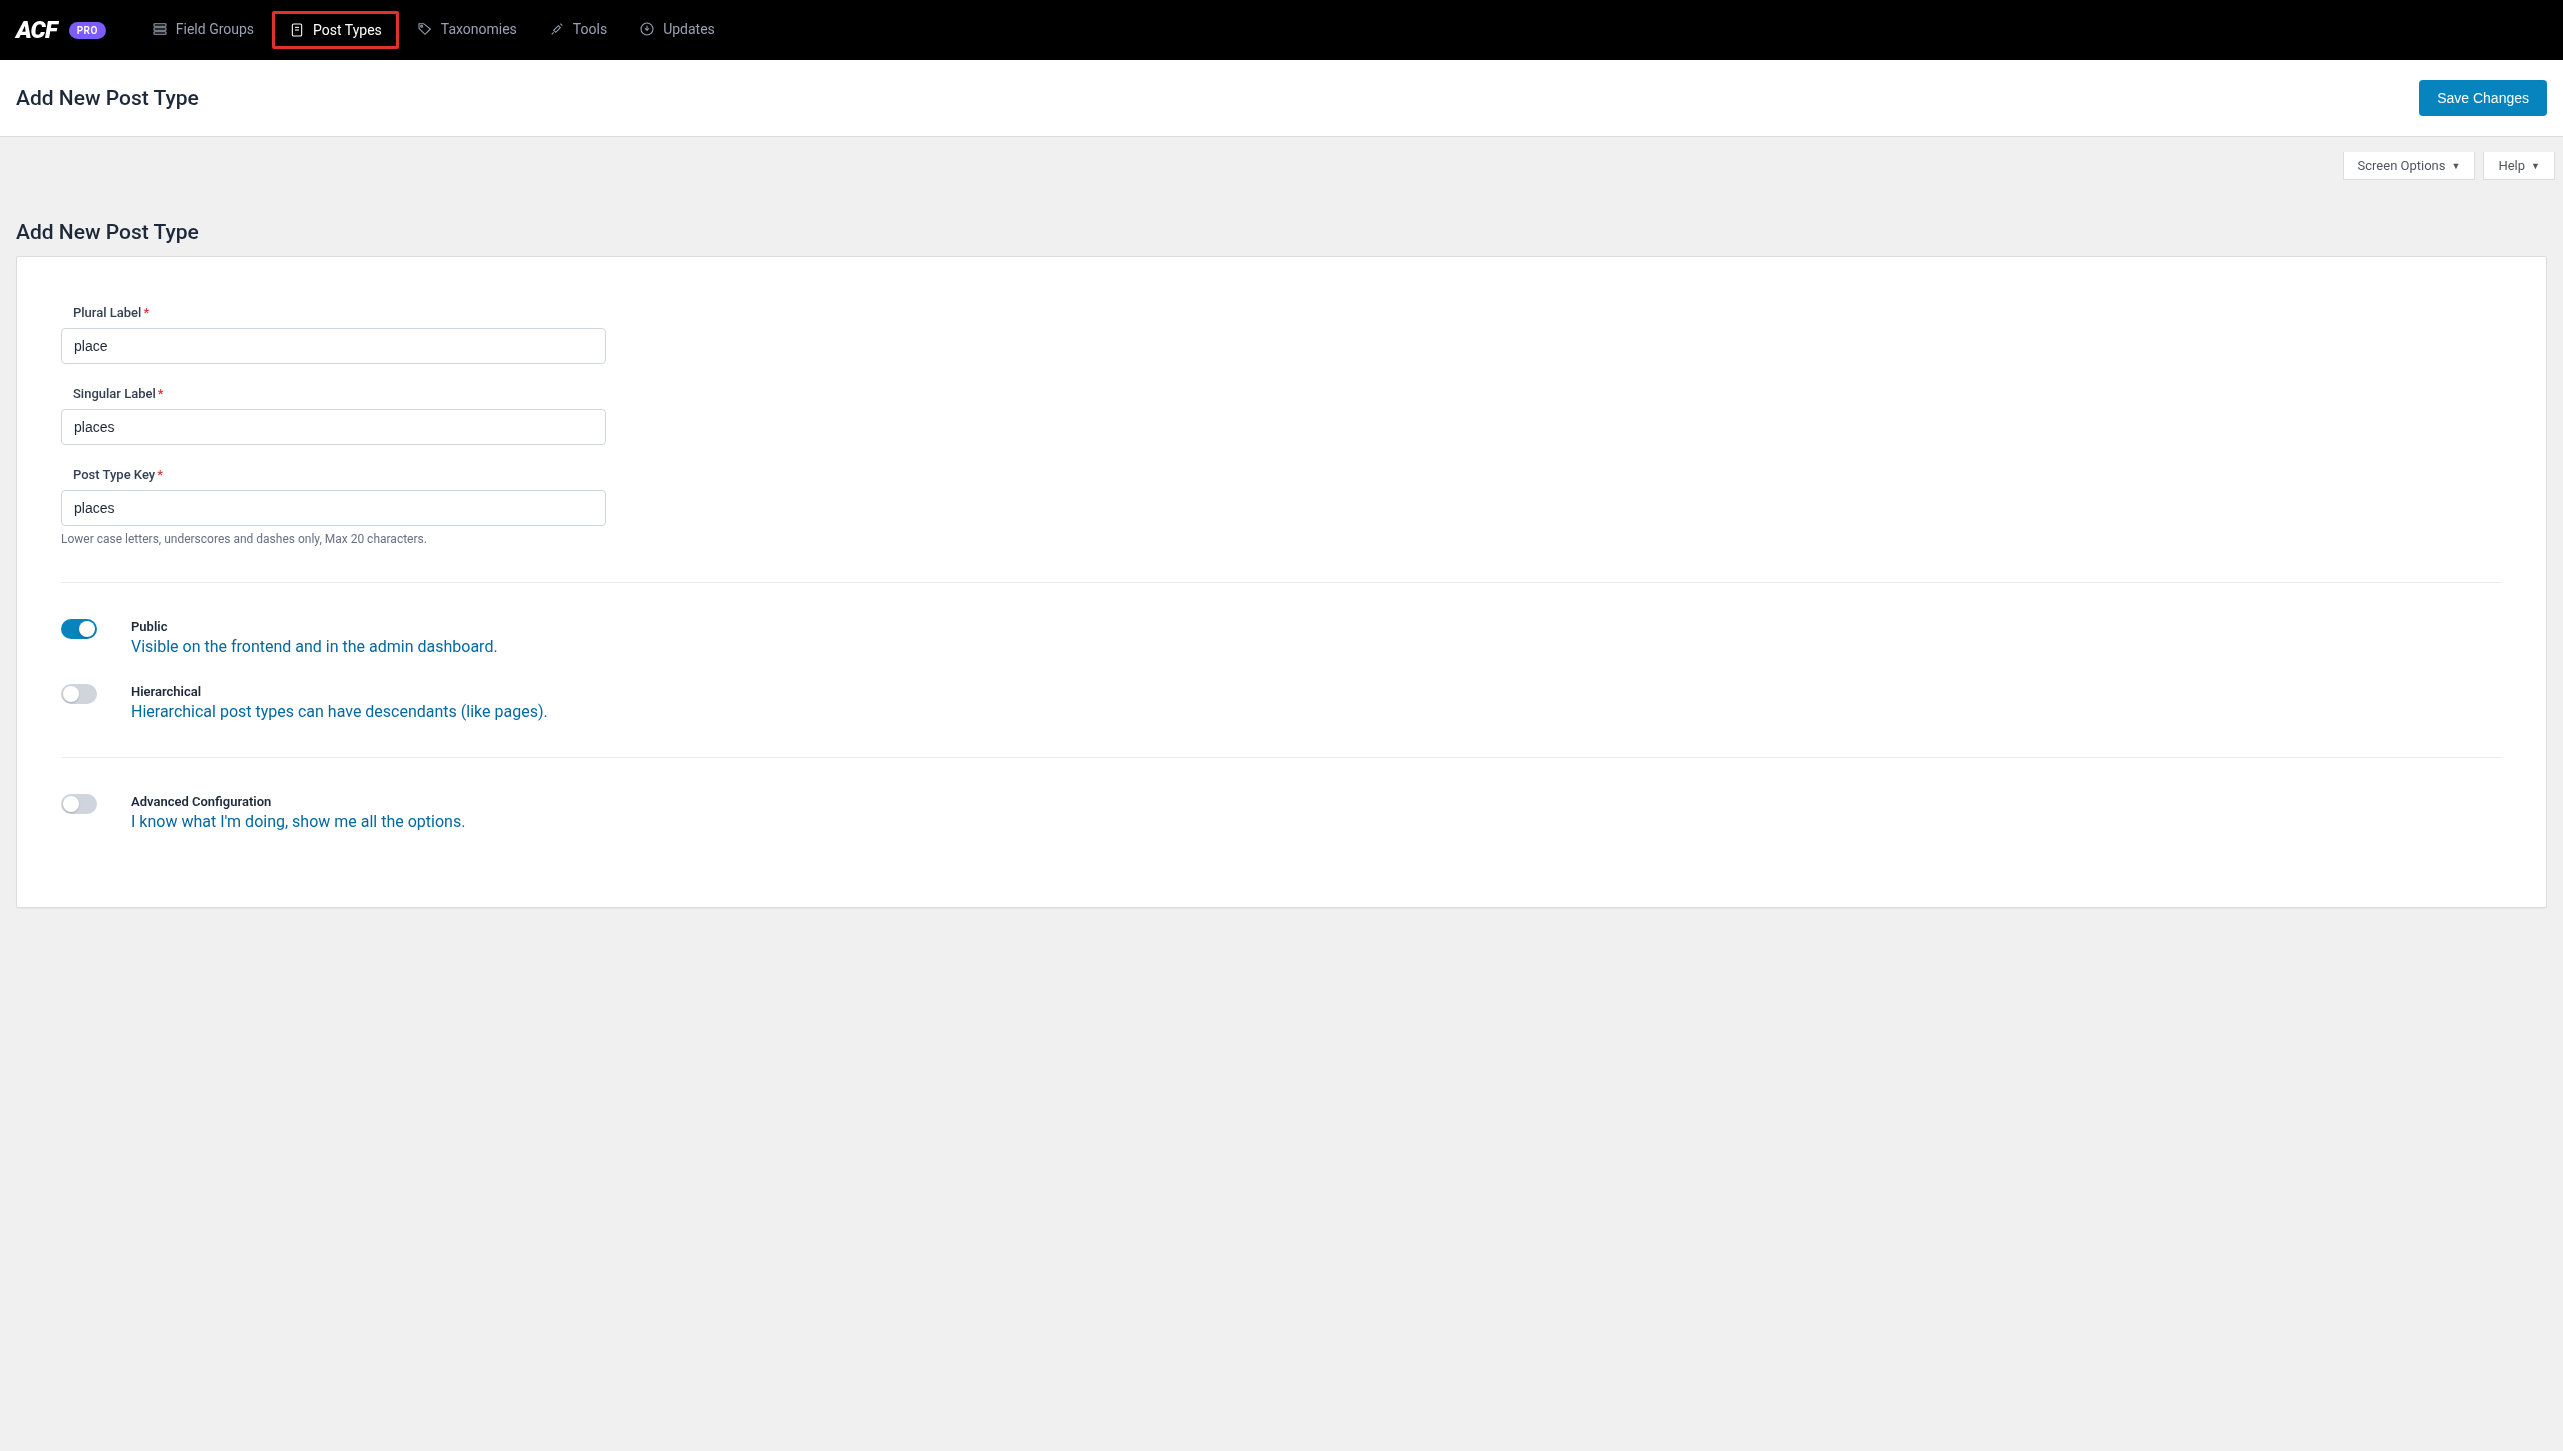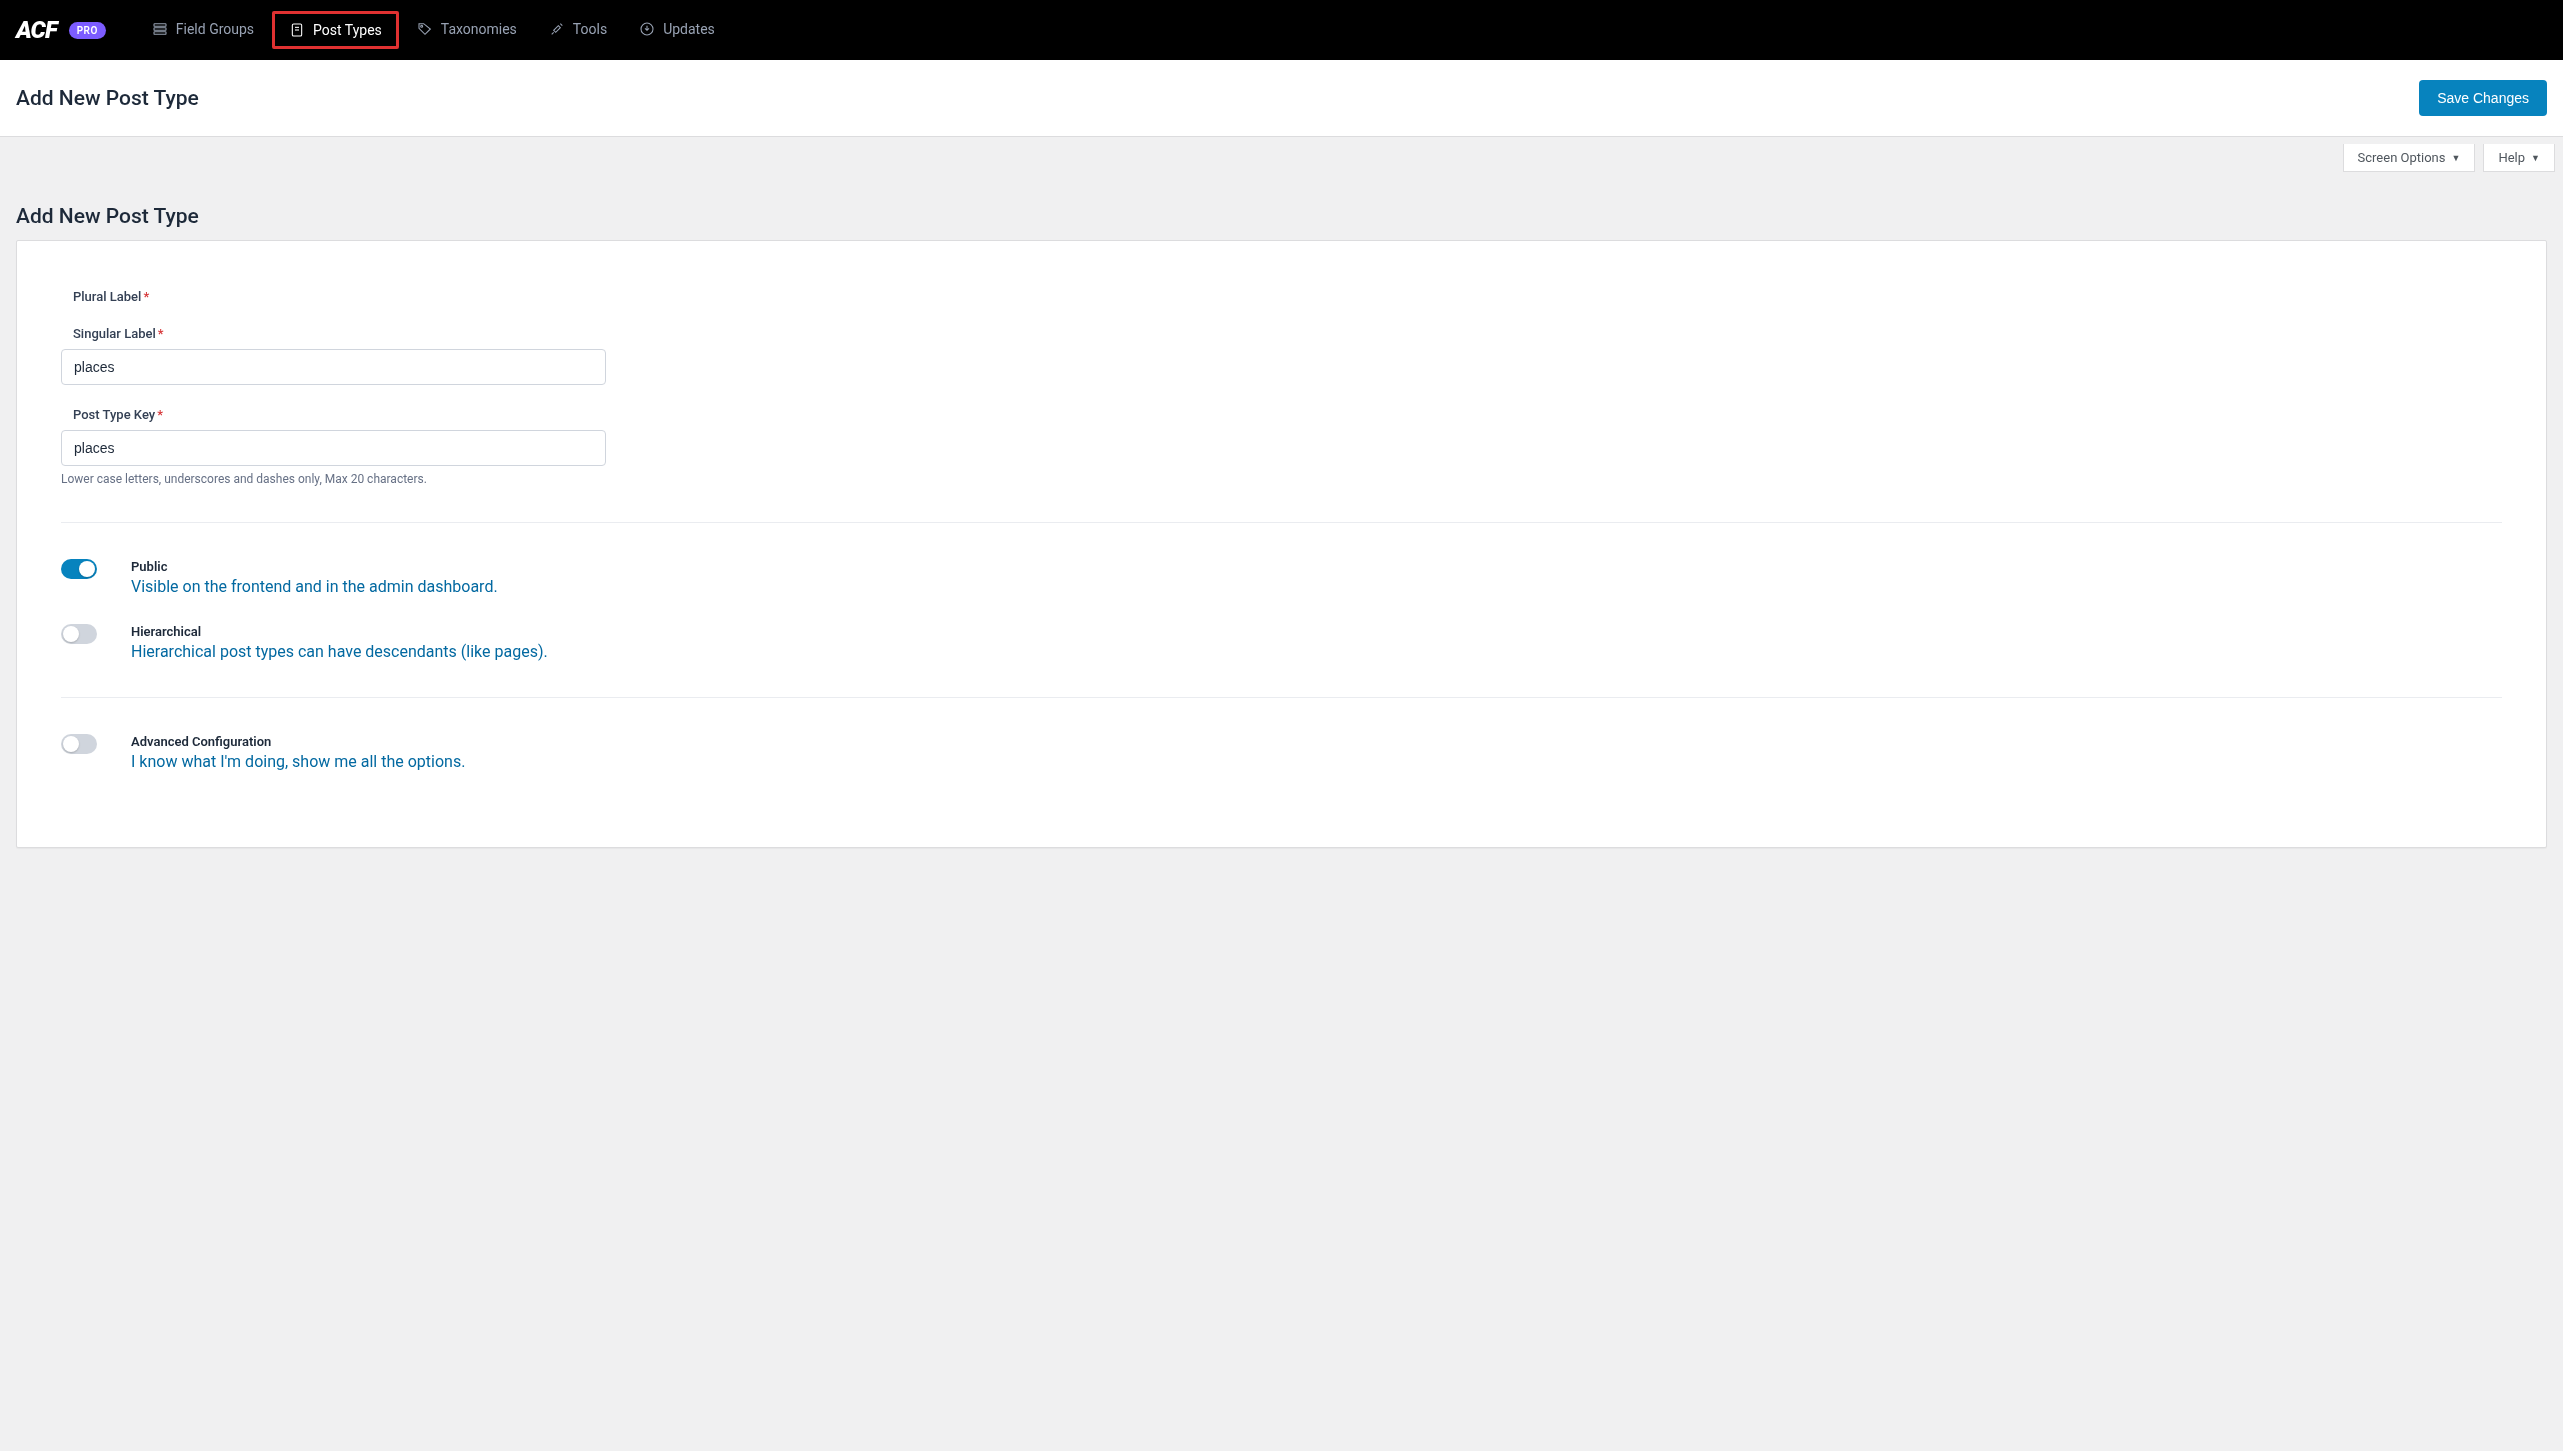--- a/index.html
+++ b/index.html
@@ -11,21 +11,21 @@
 .nav-items { display: flex; gap: 4px; }
 .nav-item { display: flex; gap: 8px; padding: 10px 14px; color: #98a2b3; cursor: pointer; border-radius: 4px; font-size: 14px; }
 .nav-item.active { color: #fff; }
 .nav-item.highlighted { border: 3px solid #e03131; border-radius: 2px; padding: 8px 14px; }
 .nav-icon { width: 16px; height: 16px; display: inline-flex; }
 
 .page-header { background: #fff; border-bottom: 1px solid #dcdcde; padding: 20px 16px; display: flex; justify-content: space-between; align-items: center; }
 .page-title { font-size: 21px; font-weight: 500; color: #1d2939; }
 .save-btn { background: #0783be; color: #fff; border: none; padding: 10px 18px; border-radius: 4px; font-size: 14px; cursor: pointer; }
 
-.sub-toolbar { display: flex; justify-content: flex-end; padding: 8px 8px; margin-top: -1px; }
+.sub-toolbar { display: flex; justify-content: flex-end; padding: 16px 8px; margin-top: -1px; }
 .sub-tool { background: #fff; border: 1px solid #dcdcde; border-top: none; padding: 6px 14px; font-size: 13px; color: #50575e; cursor: pointer; display: flex; align-items: center; gap: 6px; margin-left: 8px; }
 .caret-down { font-size: 9px; }
 
 .content-title { font-size: 21px; font-weight: 500; color: #1d2939; padding: 24px 16px 12px; }
 
 .form-card { background: #fff; border: 1px solid #dcdcde; border-radius: 2px; margin: 0 16px 16px; padding: 48px 44px; box-shadow: 0 1px 1px rgba(0,0,0,0.04); }
 
 .field-row { margin-bottom: 22px; max-width: 545px; }
 .field-label { display: block; font-size: 13px; font-weight: 500; color: #344054; margin-bottom: 8px; margin-left: 12px; }
 .required { color: #d63638; margin-left: 2px; }
@@ -119,20 +119,21 @@
     <span class="caret-down">▼</span>
   </div>
 </div>
 
 <h2 class="content-title">Add New Post Type</h2>
 
 <div class="form-card">
 
   <div class="field-row">
     <label class="field-label"><span>Plural Label</span><span class="required">*</span></label>
+    <input type="text" class="text-input" value="place" style="">
   </div>
 
   <div class="field-row">
     <label class="field-label"><span>Singular Label</span><span class="required">*</span></label>
     <input type="text" class="text-input" value="places" style="">
   </div>
 
   <div class="field-row">
     <label class="field-label"><span>Post Type Key</span><span class="required">*</span></label>
     <input type="text" class="text-input" value="places" style="">

